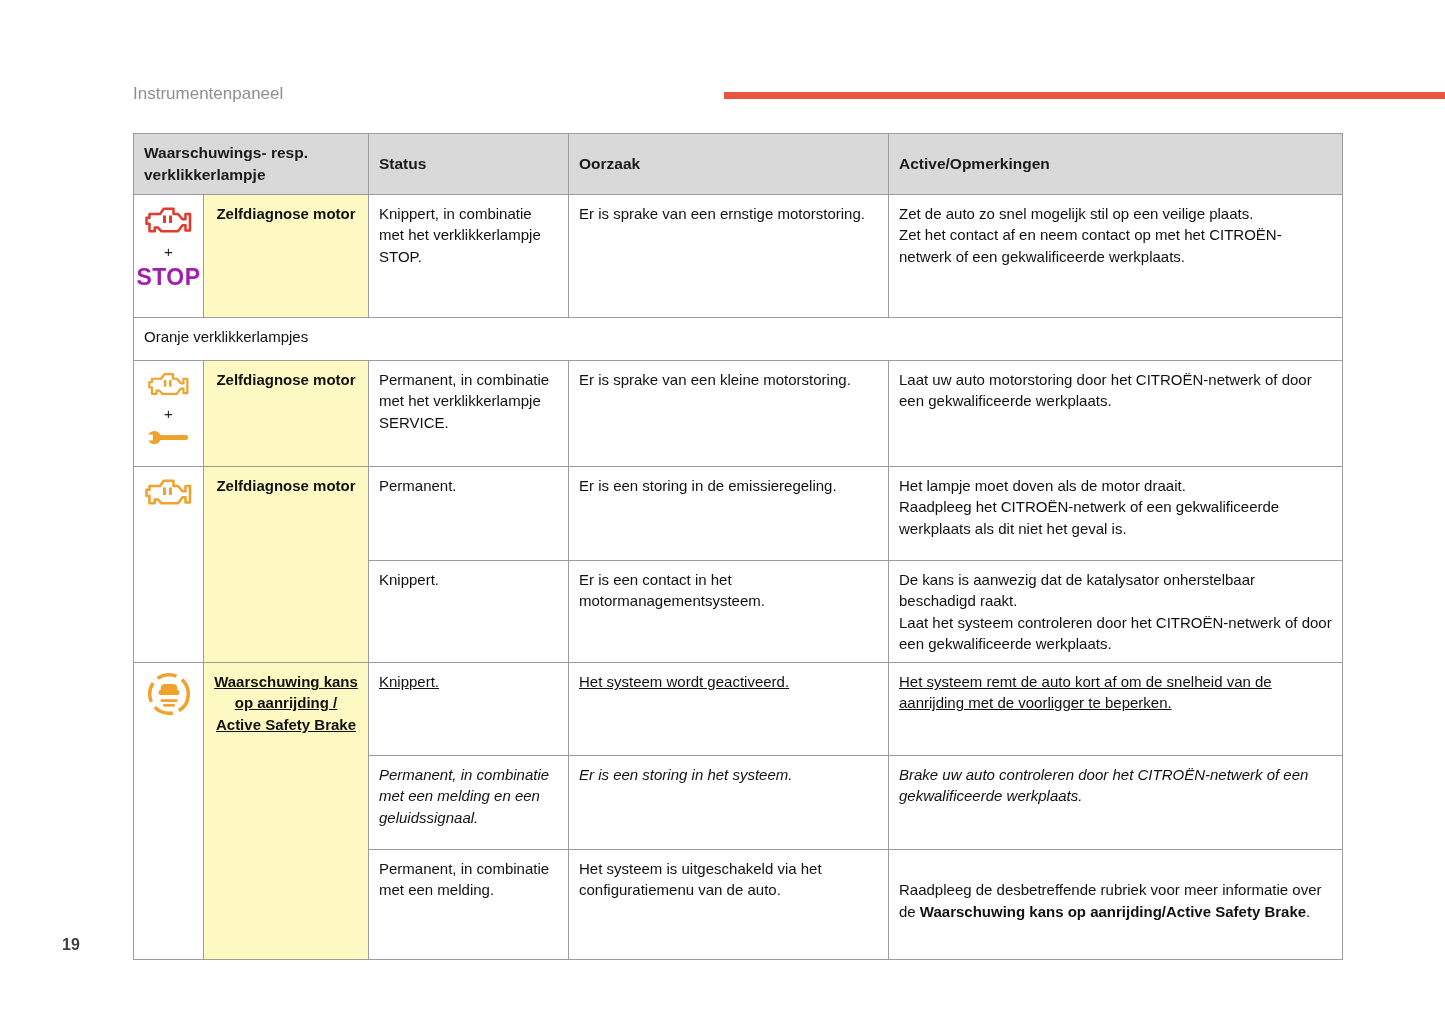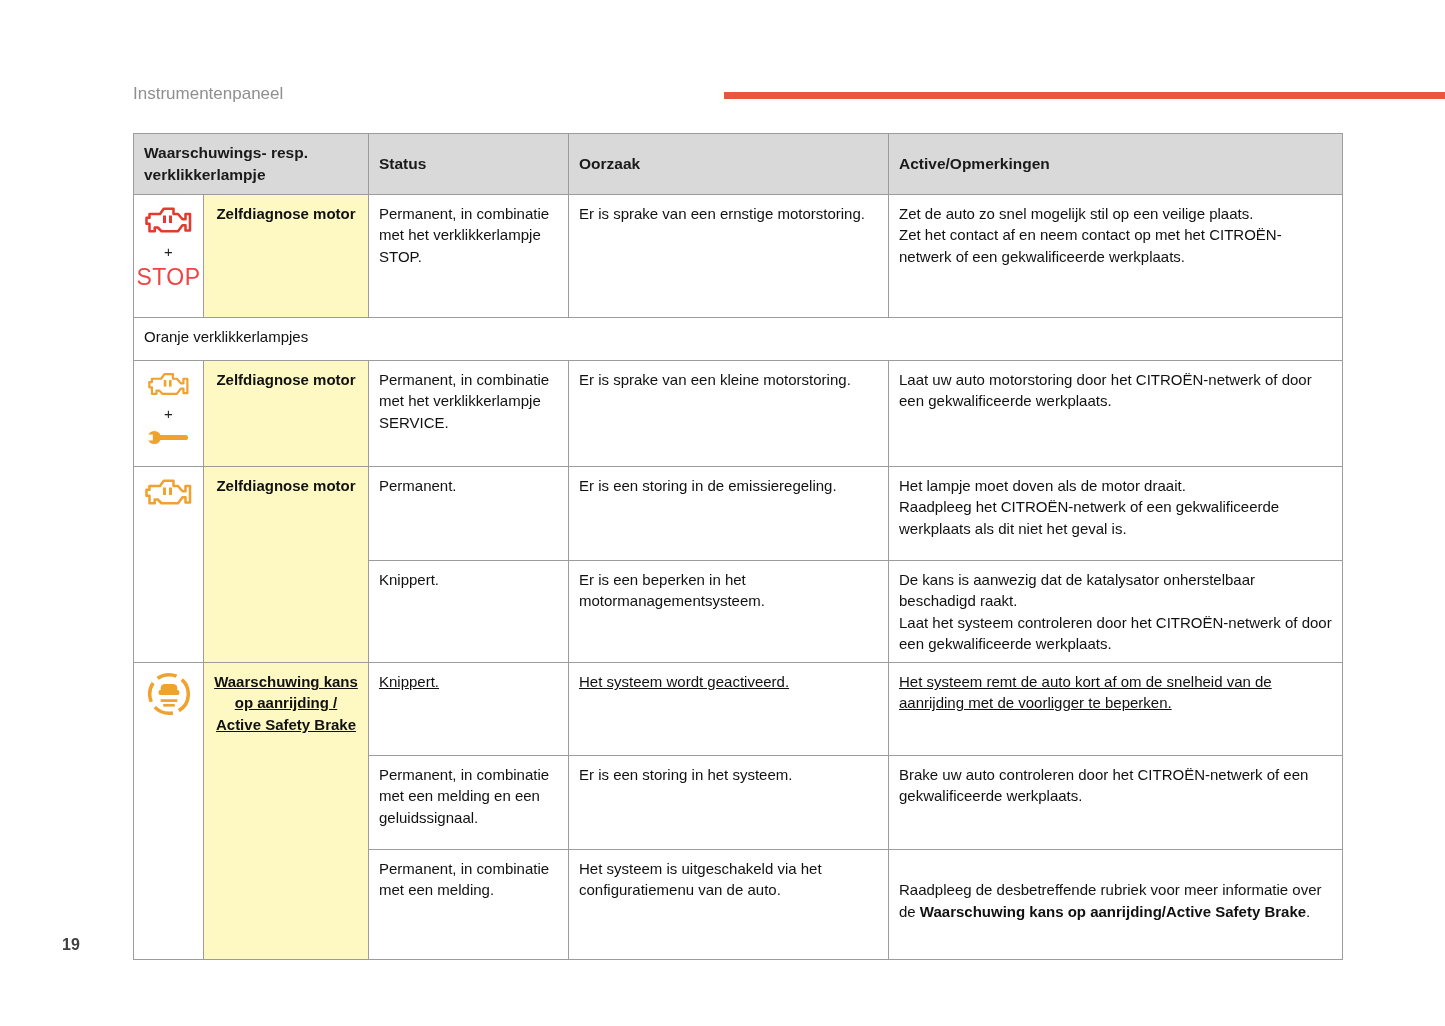--- a/index.html
+++ b/index.html
@@ -35,31 +35,31 @@
   .icon-cell { text-align: center; padding-top: 14px; }
   .prelines { white-space: pre-line; }
   .divider-cell { padding: 11px 10px; }
 
   tr.r0 { height: 123px; }
   tr.rdiv { height: 43px; }
   tr.r1 { height: 106px; }
   tr.r2a { height: 94px; }
   tr.r2b { height: 93px; }
   tr.r3a { height: 93px; text-decoration: underline; }
-  tr.r3b { height: 94px; }
+  tr.r3b { height: 94px; font-style: italic; }
   tr.r3c { height: 110px; }
 
   .icon-stack { display: flex; flex-direction: column; align-items: center; gap: 7px; }
   .red { color: #E23A2E; }
   .orange { color: #F0A22E; }
   .engine { width: 48px; height: 34px; display: block; }
   .wrench { width: 44px; height: 19px; display: block; }
   .collision { width: 46px; height: 46px; display: block; }
   .plus-sign { font-size: 15px; color: #222; line-height: 1; font-weight: normal; }
-  .stop-label { font-size: 23px; font-weight: 400; color: #ef4444; letter-spacing: 0.5px; line-height: 1; }
+  .stop-label { font-size: 23px; font-weight: 700; color: #a21caf; letter-spacing: 0.5px; line-height: 1; }
   .hidden-defs { position: absolute; width: 0; height: 0; overflow: hidden; }
 </style>
 </head>
 <body>
 
 <svg class="hidden-defs" aria-hidden="true">
   <symbol id="sym-engine" viewBox="0 0 64 44">
     <path d="M14 14 L20 14 L25 7 L38 7 L38 14 L44 14 L50 21 L54 21 L54 14 L60 14 L60 36 L54 36 L54 29 L50 29 L44 37 L22 37 L17 32 L13 32 L13 37 L6 37 L6 27 L2 27 L2 19 L6 19 L6 14 Z" fill="none" stroke="currentColor" stroke-width="3.4" stroke-linejoin="round"></path>
     <rect x="24" y="16" width="4" height="10" fill="currentColor"></rect>
     <rect x="32" y="16" width="4" height="10" fill="currentColor"></rect>
@@ -105,21 +105,21 @@
         <td class="icon-cell">
           <div class="icon-stack">
             <svg class="engine red">
                 <use href="#sym-engine"></use>
               </svg>
             <span class="plus-sign">+</span>
             <span class="stop-label">STOP</span>
           </div>
         </td>
         <td class="name-cell">Zelfdiagnose motor</td>
-        <td class="prelines">Permanent, in combinatie met het verklikkerlampje STOP.</td>
+        <td class="prelines">Knippert, in combinatie met het verklikkerlampje STOP.</td>
         <td class="prelines">Er is sprake van een ernstige motorstoring.</td>
         <td class="prelines">Zet de auto zo snel mogelijk stil op een veilige plaats.
 Zet het contact af en neem contact op met het CITROËN-netwerk of een gekwalificeerde werkplaats.</td>
       </tr>
 
       <tr class="rdiv">
         <td colspan="5" class="divider-cell">Oranje verklikkerlampjes</td>
       </tr>
 
       <tr class="r1">
@@ -149,21 +149,21 @@
           </div>
         </td>
         <td class="name-cell" rowspan="2">Zelfdiagnose motor</td>
         <td class="prelines">Permanent.</td>
         <td class="prelines">Er is een storing in de emissieregeling.</td>
         <td class="prelines">Het lampje moet doven als de motor draait.
 Raadpleeg het CITROËN-netwerk of een gekwalificeerde werkplaats als dit niet het geval is.</td>
       </tr>
       <tr class="r2b">
         <td class="prelines">Knippert.</td>
-        <td class="prelines">Er is een beperken in het motormanagementsysteem.</td>
+        <td class="prelines">Er is een contact in het motormanagementsysteem.</td>
         <td class="prelines">De kans is aanwezig dat de katalysator onherstelbaar beschadigd raakt.
 Laat het systeem controleren door het CITROËN-netwerk of door een gekwalificeerde werkplaats.</td>
       </tr>
 
       <tr class="r3a">
         <td class="icon-cell" rowspan="3">
           <div class="icon-stack">
             <svg class="collision orange">
                 <use href="#sym-collision"></use>
               </svg>

